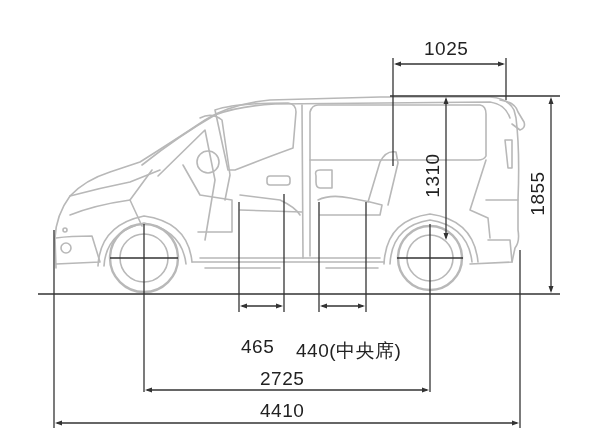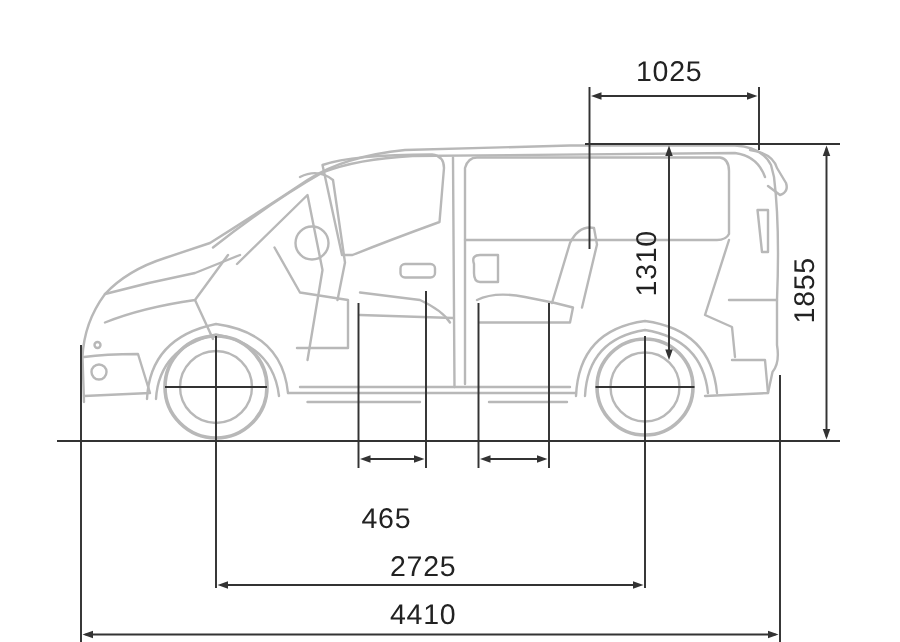--- a/index.html
+++ b/index.html
@@ -119,15 +119,16 @@
         <polygon points="429,390 422,387.5 422,392.5"></polygon>
       <polygon points="55,423 62,420.5 62,425.5"></polygon>
         <polygon points="519,423 512,420.5 512,425.5"></polygon>
     </g>
   </svg>
 
   <div class="dim" style="left:424px;top:39px;">1025</div>
   <div class="dim vert" style="left:407px;top:166px;width:50px;text-align:center;">1310</div>
   <div class="dim vert" style="left:512px;top:184px;width:50px;text-align:center;">1855</div>
   <div class="dim" style="left:241px;top:302px;margin-top:35px;">465</div>
+  <div class="dim" style="left:296px;top:341px;">440(中央席)</div>
   <div class="dim" style="left:260px;top:369px;text-align:center;">2725</div>
   <div class="dim" style="left:260px;top:401px;text-align:right;">4410</div>
 </div>
 
 </body></html>

